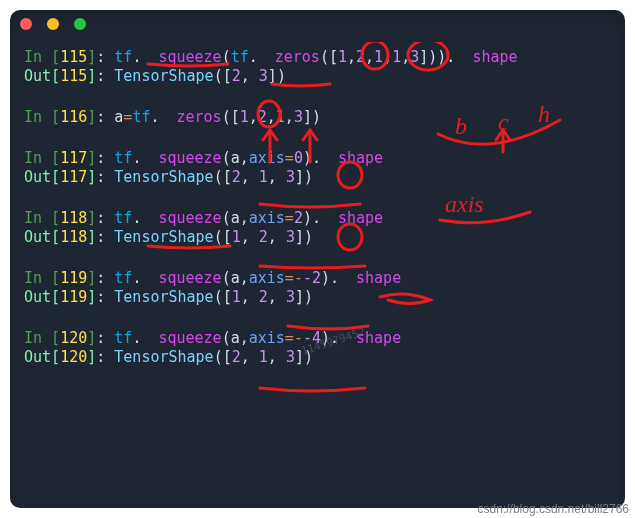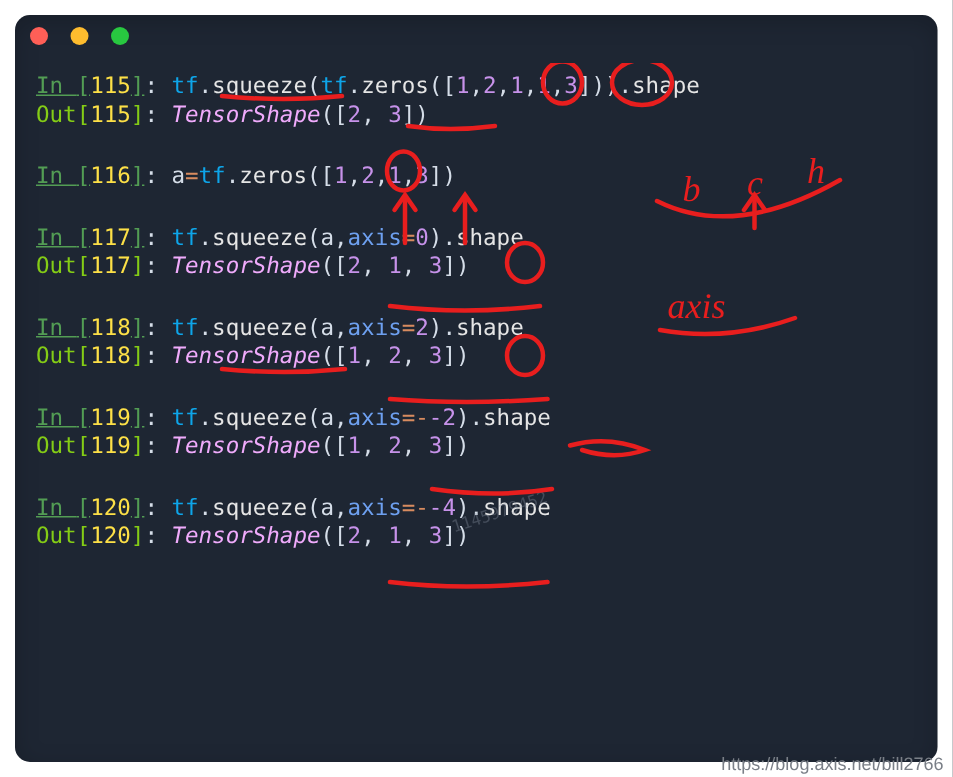--- a/index.html
+++ b/index.html
@@ -40,35 +40,35 @@
     line-height: 19px;
     color: #d5dde8;
     position: relative;
   }
   .block {
     margin-bottom: 22px;
   }
   .line {
     white-space: pre;
   }
-  .prompt-in  { color: #539d54; text-decoration: underline; }
-  .prompt-out { color: #84cc16; }
+  .prompt-in  { color: #539d54; }
+  .prompt-out { color: #86efac; }
   .num        { color: #fde047; }
   .colon      { color: #d5dde8; }
   .tf         { color: #0ea5e9; }
   .dot-op     { color: #d5dde8; }
-  .method     { color: #e5e5e5; }  
+  .method     { color: #d946ef; margin-left: 17px; }  
   .kw         { color: #6ea0f0; }  
   .paren      { color: #d5dde8; }
   .brack      { color: #d5dde8; }
   .int        { color: #c792ea; }   
   .comma      { color: #d5dde8; }
   .eq         { color: #d88b5f; }
   .var        { color: #d5dde8; }
-  .result     { color: #f0abfc; font-style: italic; }
+  .result     { color: #7dd3fc; }
 
   .annot {
     position: absolute;
     pointer-events: none;
   }
   .red { stroke:#e81e1e; fill:none; stroke-width:3; stroke-linecap:round; }
   .redtxt {
     font-family: "Comic Sans MS", "Segoe Script", cursive;
     fill:#e81e1e;
     font-size:24px;
@@ -166,13 +166,13 @@
 
       <path class="red" d="M370 255 Q395 248 420 258 Q400 265 378 258"></path>
       <path class="red" d="M278 284 Q320 290 358 284"></path>
 
       <path class="red" d="M250 346 Q300 352 355 346"></path>
     </svg>
 
   </div>
 </div>
 
-<div class="credit">https://blog.axis.net/bill2766</div>
+<div class="credit">csdn://blog.csdn.net/bill2766</div>
 
 </body></html>

